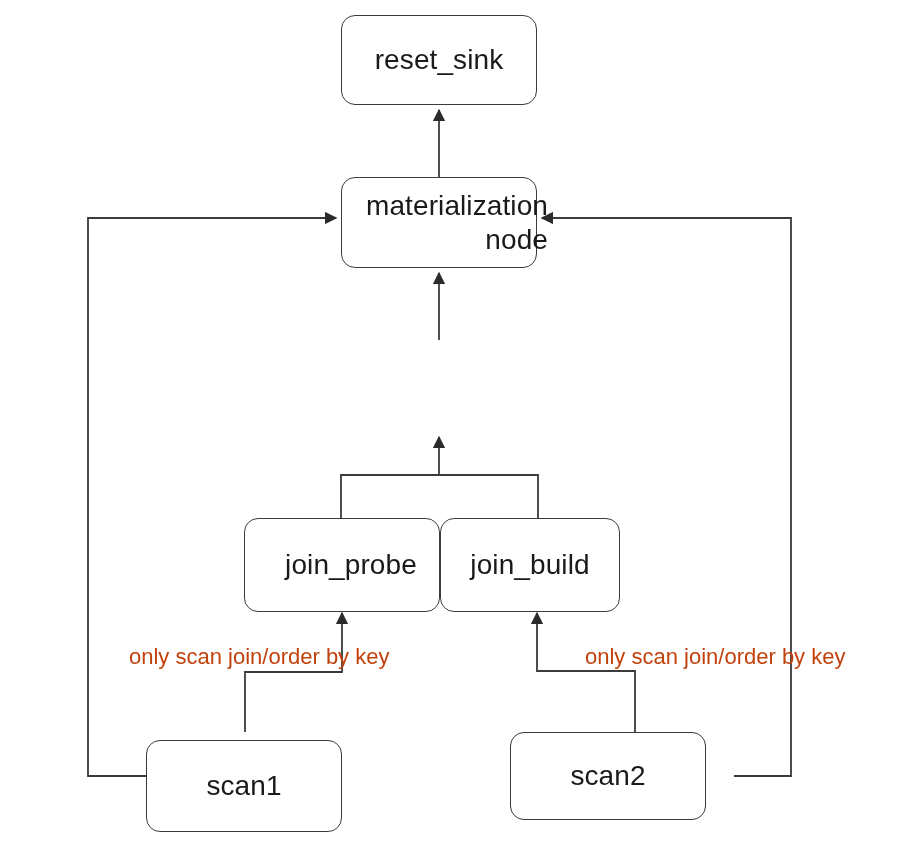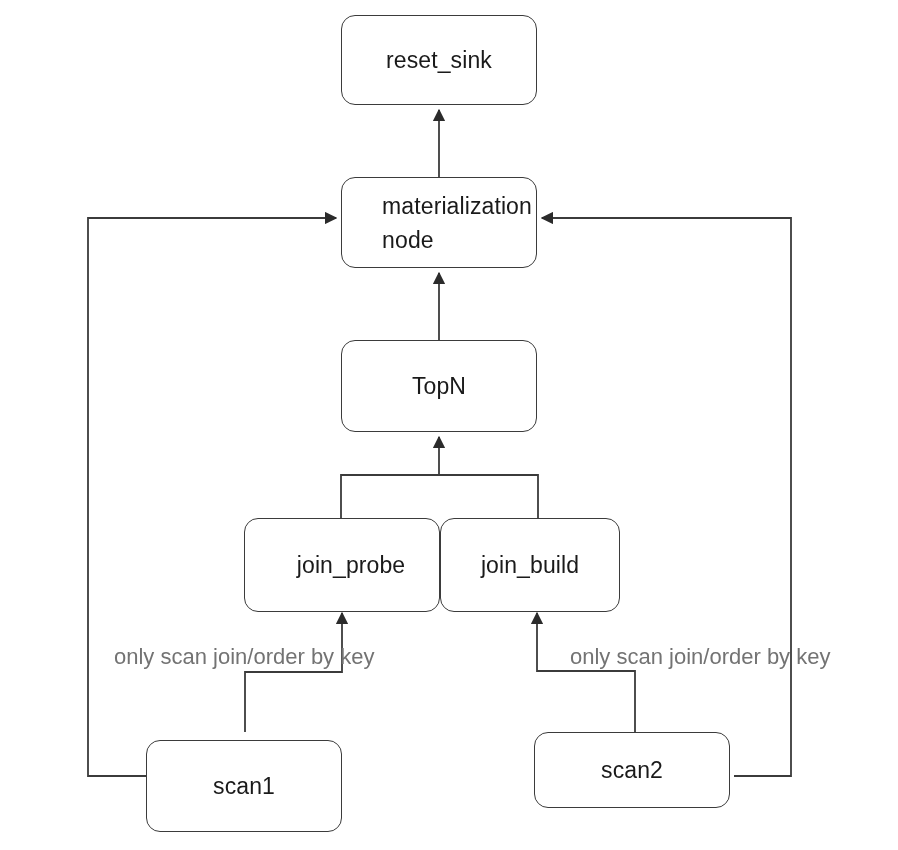--- a/index.html
+++ b/index.html
@@ -24,40 +24,41 @@
   }
   .node {
     position: absolute;
     box-sizing: border-box;
     border: 1.6px solid #3b3b3b;
     border-radius: 14px;
     background: #ffffff;
     display: flex;
     align-items: center;
     justify-content: center;
-    text-align: left;
+    text-align: right;
     color: #1a1a1a;
-    font-size: 23px;
+    font-size: 28px;
     line-height: 34px;
     letter-spacing: 0.1px;
     z-index: 3;
   }
   .node-label {
     display: block;
     white-space: pre-line;
     padding: 0 8px;
   }
   .edge-label {
     position: absolute;
-    color: #737373;
+    color: #c2410c;
     font-size: 22px;
     line-height: 26px;
     white-space: nowrap;
     z-index: 4;
     background: transparent;
+    margin-left: 15px;
   }
 </style>
 </head>
 <body>
 
 <div id="canvas">
 
   <svg id="edges" viewBox="0 0 898 850" width="898" height="850" xmlns="http://www.w3.org/2000/svg">
     <defs>
       <marker id="arrow" viewBox="0 0 10 10" refX="9" refY="5" markerWidth="7" markerHeight="7" orient="auto-start-reverse">
@@ -86,37 +87,34 @@
 
   <div class="node" style="left:341px; top:15px; width:196px; height:90px;">
     <span class="node-label">reset_sink</span>
   </div>
 
   <div class="node" style="left:341px; top:177px; width:196px; height:91px;padding-left:36px;">
     <span class="node-label">materialization
 node</span>
   </div>
 
-  <div class="node" style="left:341px; top:340px; width:196px; height:92px;">
-    <span class="node-label">TopN</span>
-  </div>
 
   <div class="node" style="left:244px; top:518px; width:196px; height:94px;padding-left:18px;">
     <span class="node-label">join_probe</span>
   </div>
 
   <div class="node" style="left:440px; top:518px; width:180px; height:94px;">
     <span class="node-label">join_build</span>
   </div>
 
   <div class="node" style="left:146px; top:732px; width:196px; height:92px;margin-top:8px;">
     <span class="node-label">scan1</span>
   </div>
 
-  <div class="node" style="left:534px; top:732px; width:196px; height:76px;">
+  <div class="node" style="left:510px; top:732px; width:196px; height:88px;">
     <span class="node-label">scan2</span>
   </div>
 
   <div class="edge-label" style="left:114px; top:644px;">only scan join/order by key</div>
 
   <div class="edge-label" style="left:570px; top:644px;">only scan join/order by key</div>
 
 </div>
 
 </body></html>

